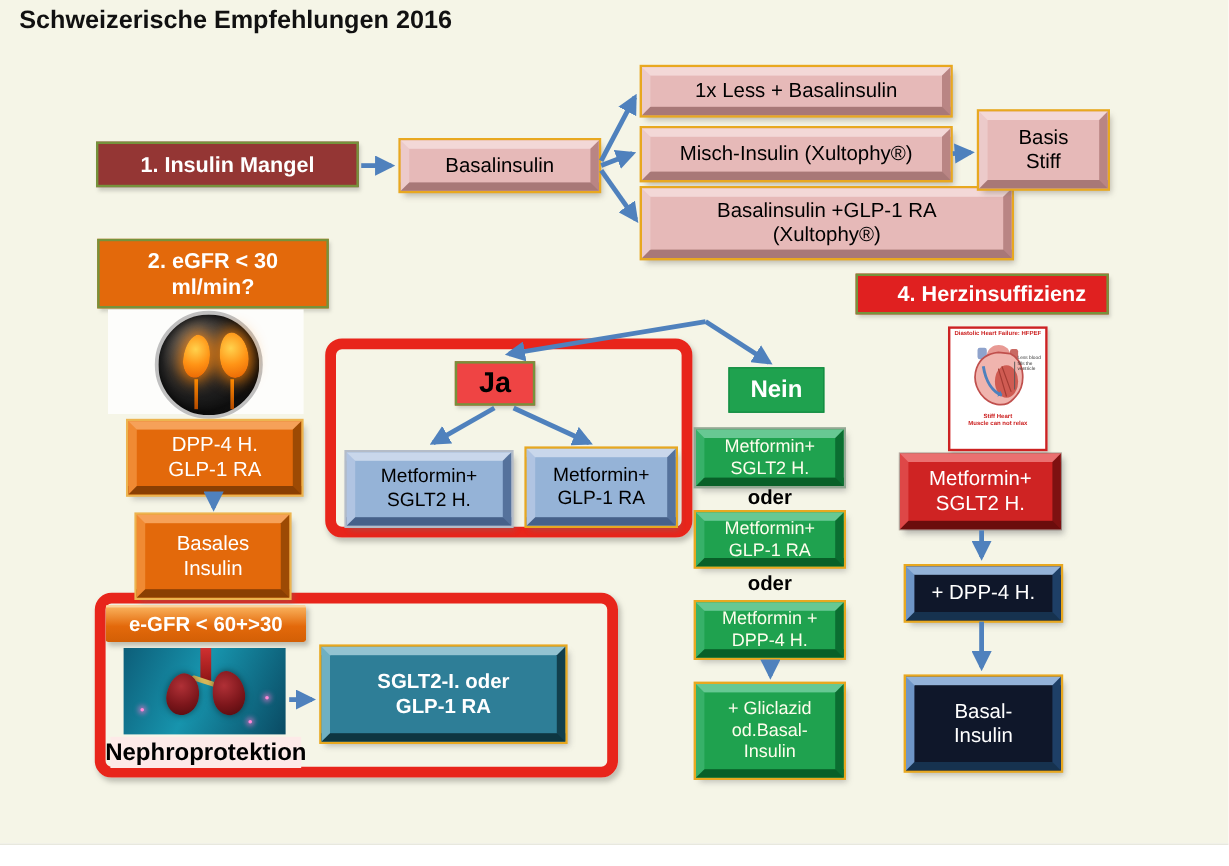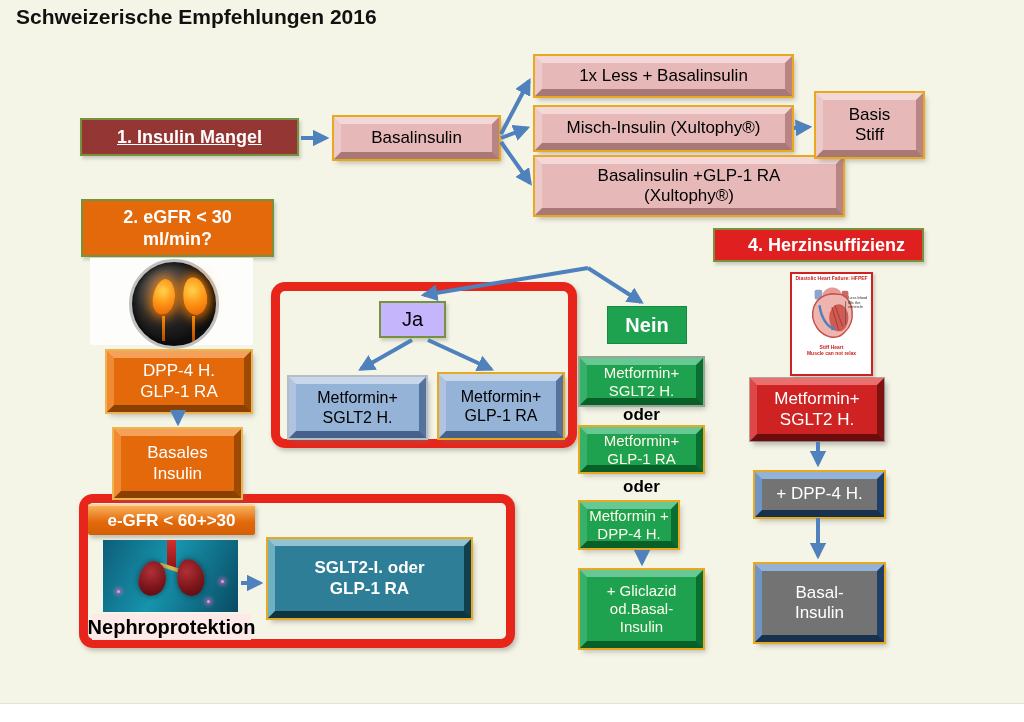--- a/index.html
+++ b/index.html
@@ -12,30 +12,30 @@
   .ctr{display:flex;align-items:center;justify-content:center;text-align:center;}
   .ml{white-space:pre-line;}
   .ttl{font-weight:bold;font-size:21px;color:#111;}
 
   
   .flat{border:2px solid #76923c;display:flex;align-items:center;justify-content:center;text-align:center;box-shadow:2px 3px 3px rgba(130,130,120,.35);}
   .hd-darkred{background:#943634;color:#fff;font-weight:bold;font-size:18px;}
   .hd-orange{background:#e3690b;color:#fff;font-weight:bold;font-size:18px;line-height:1.25;}
   .hd-blue{background:#c5d9f1;color:#000;font-weight:bold;font-size:19px;}
   .hd-red{background:#e02020;color:#fff;font-weight:bold;font-size:18px;padding-left:16px;}
-  .ja{background:#c4b5fd;color:#000;font-weight:normal;font-size:20px;}
+  .ja{background:#ef4444;color:#000;font-weight:bold;font-size:24px;}
   .nein{background:#1fa24f;color:#fff;font-weight:bold;font-size:20px;border:1px solid #128a40;}
 
   
   .b3{display:flex;align-items:center;justify-content:center;text-align:center;
       border-style:solid;border-width:7px;line-height:1.2;}
   .pink3d{background:#e6b9b8;color:#000;font-size:17px;
       border-color:#f3d8d7 #b98584 #a87877 #eccaca;
       box-shadow:0 0 0 2px #e8a820,3px 4px 5px rgba(120,110,100,.45);}
-  .blue3d{background:#737373;color:#fff;font-size:17px;
+  .blue3d{background:#0f172a;color:#fff;font-size:17px;
       border-color:#93b2d8 #1e3f66 #16324f #6e95c6;
       box-shadow:0 0 0 2px #e8a820,3px 4px 5px rgba(110,110,110,.45);}
   .lblue3d{background:#95b3d7;color:#000;font-size:16px;
       border-color:#c9d7eb #55729c #46618a #b0c4e2;
       box-shadow:0 0 0 2px #b4bcc8,3px 4px 5px rgba(110,110,110,.45);}
   .lblue3d.gold{box-shadow:0 0 0 2px #e8a820,3px 4px 5px rgba(110,110,110,.45);}
   .green3d{background:#1fa24f;color:#fdfdec;font-size:15px;
       border-color:#67c893 #0b6e31 #086028 #37b169;
       box-shadow:0 0 0 2px #e8a820,3px 4px 5px rgba(110,110,110,.4);}
   .green3d.gray{box-shadow:0 0 0 2px #93a893,3px 4px 5px rgba(110,110,110,.4);}
@@ -88,21 +88,21 @@
 
 <div class="canvas">
   <div class="slide-bg"></div>
   <div class="bottom-strip"></div>
 
   <div class="abs ttl" style="left:16px;top:5px;">Schweizerische Empfehlungen 2016</div>
 
   <div class="abs red-frame" style="left:271px;top:282px;width:306px;height:166px;"></div>
   <div class="abs red-frame" style="left:79px;top:494px;width:436px;height:154px;"></div>
 
-  <div class="abs flat hd-darkred" style="left:80px;top:118px;width:219px;height:38px;text-decoration:underline;">
+  <div class="abs flat hd-darkred" style="left:80px;top:118px;width:219px;height:38px;">
     <span>1. Insulin Mangel</span>
   </div>
   <div class="abs b3 pink3d" style="left:334px;top:117px;width:165px;height:42px;">
     <span>Basalinsulin</span>
   </div>
   <div class="abs b3 pink3d" style="left:535px;top:56px;width:257px;height:40px;">
     <span>1x Less + Basalinsulin</span>
   </div>
   <div class="abs b3 pink3d" style="left:535px;top:107px;width:257px;height:43px;">
     <span>Misch-Insulin (Xultophy®)</span>
@@ -183,21 +183,21 @@
   <div class="abs ctr oder" style="left:580px;top:404px;width:123px;height:22px;">
     <span>oder</span>
   </div>
   <div class="abs b3 green3d" style="left:580px;top:427px;width:123px;height:45px;">
     <span class="ml">Metformin+
 GLP-1 RA</span>
   </div>
   <div class="abs ctr oder" style="left:580px;top:474px;width:123px;height:26px;">
     <span>oder</span>
   </div>
-  <div class="abs b3 green3d" style="left:580px;top:502px;width:98px;height:46px;align-items:center;">
+  <div class="abs b3 green3d" style="left:580px;top:502px;width:123px;height:46px;align-items:center;">
     <span class="ml">Metformin +
 DPP-4 H.</span>
   </div>
   <div class="abs b3 green3d" style="left:580px;top:570px;width:123px;height:78px;">
     <span class="ml">+ Gliclazid
 od.Basal-
 Insulin</span>
   </div>
 
   <div class="abs flat hd-red" style="left:713px;top:228px;width:211px;height:34px;">

